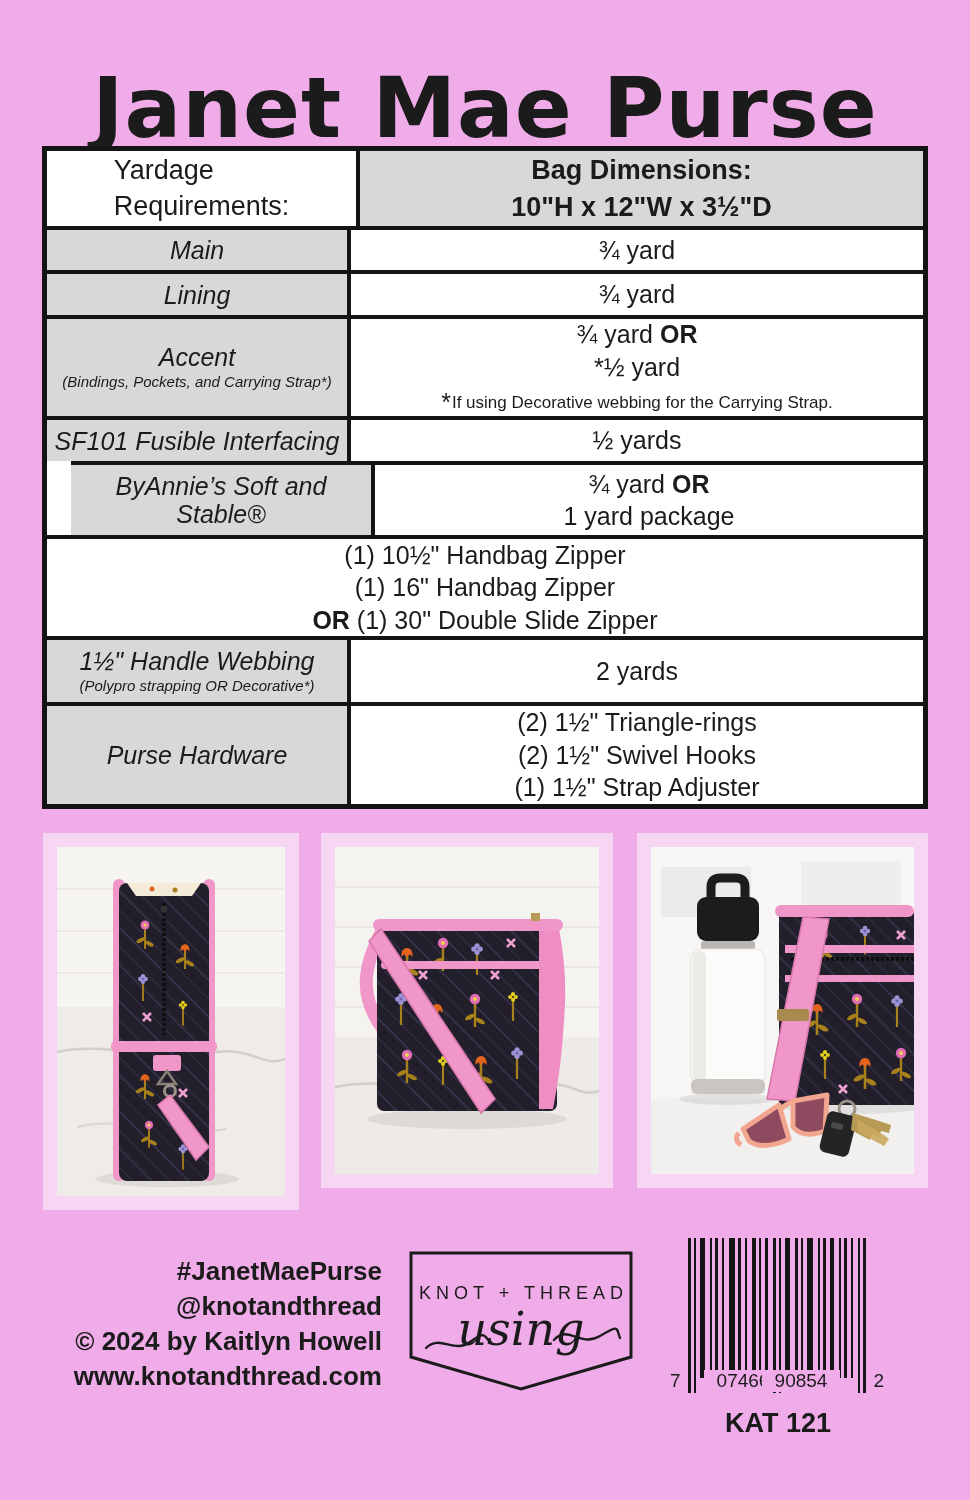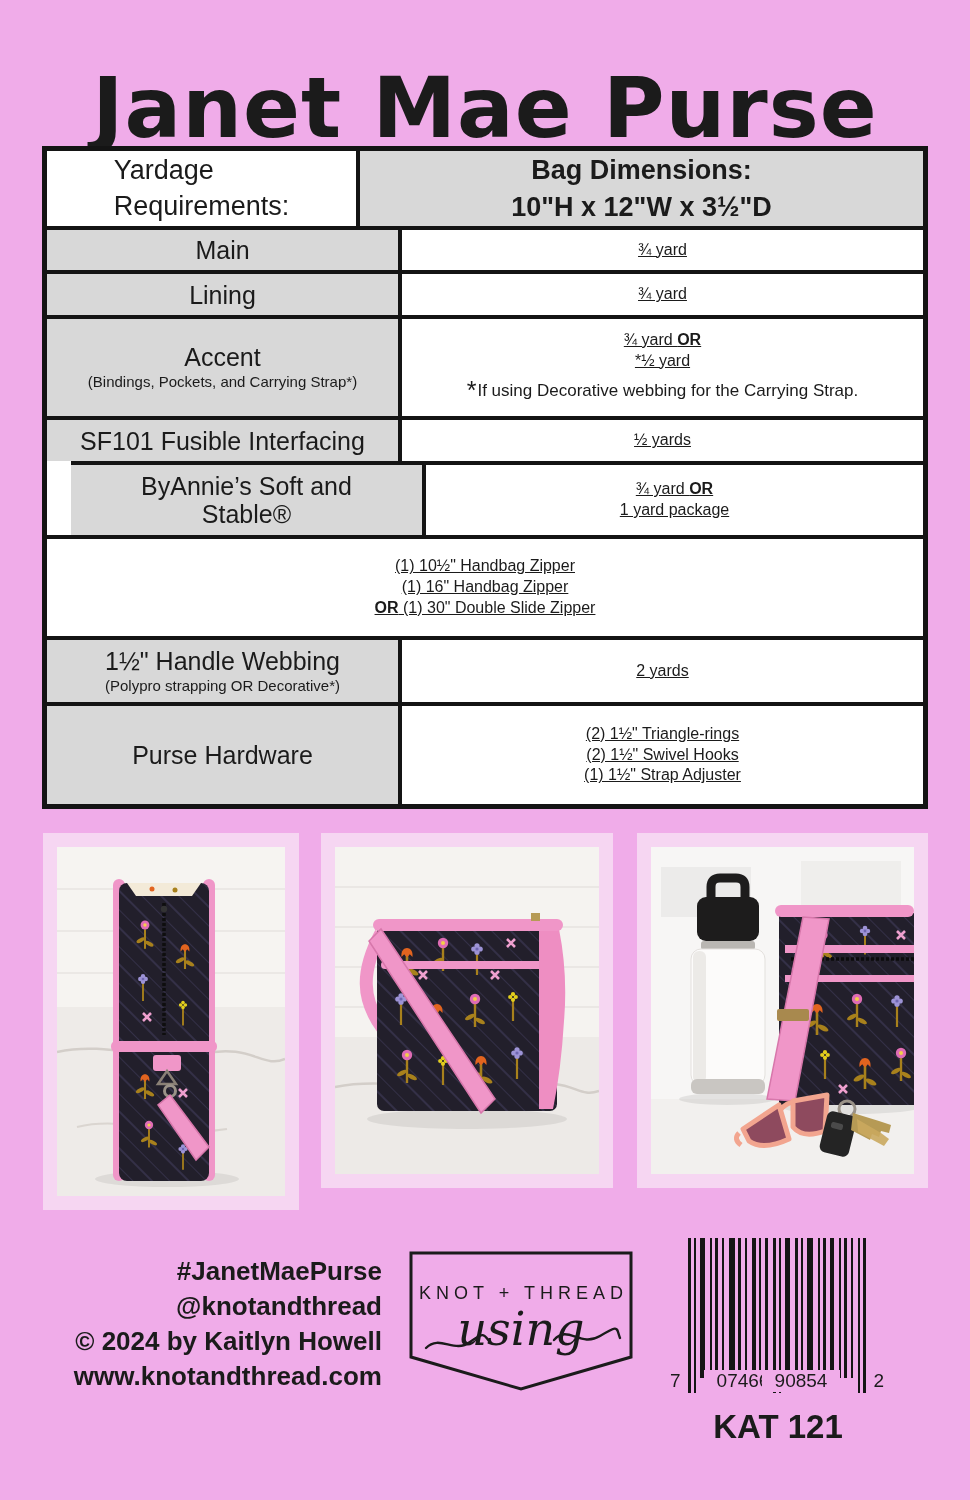--- a/index.html
+++ b/index.html
@@ -15,28 +15,28 @@
   .yardage{position:absolute;left:42px;top:146px;width:886px;border:5px solid #141414;
            background:#fff;box-sizing:border-box;}
   .thead{display:flex;height:75px;}
   .th-left{width:313px;box-sizing:border-box;border-right:4px solid #141414;background:#ffffff;
            display:flex;align-items:center;justify-content:center;text-align:left;
            font-size:27px;line-height:1.3;white-space:pre-line;}
   .th-right{flex:1;background:var(--table-gray,#d8d8d8);display:flex;flex-direction:column;
             align-items:center;justify-content:center;font-weight:bold;font-size:27px;line-height:1.35;}
   .trow{display:flex;border-top:4px solid #141414;box-sizing:border-box;}
   .cell{box-sizing:border-box;}
-  .cell.left{width:355px;border-right:4px solid #141414;background:var(--table-gray,#d8d8d8);
+  .cell.left{width:304px;border-right:4px solid #141414;background:var(--table-gray,#d8d8d8);
              display:flex;flex-direction:column;align-items:center;justify-content:center;
-             text-align:center;padding:2px 6px;}
+             text-align:center;padding:2px 6px;font-style:italic;}
   .cell.right{flex:1;background:#fff;display:flex;flex-direction:column;align-items:center;
               justify-content:center;text-align:center;padding:2px 8px;}
   .lab{font-size:25px;line-height:1.12;white-space:pre-line;}
   .sub{font-size:15px;line-height:1.25;margin-top:2px;}
-  .vline{font-size:16px;line-height:1.3;text-decoration:underline;}
+  .vline{font-size:25px;line-height:1.3;}
   .vline b{font-weight:bold;}
   .note{font-size:17px;line-height:1.2;margin-top:4px;}
   .note .star{font-size:25px;vertical-align:-3px;margin-right:1px;}
 
   
   .photo{position:absolute;background:var(--matte,#f6d6f2);padding:14px;box-sizing:border-box;}
   .photo svg{display:block;width:100%;height:100%;}
   .photo1{left:43px;top:833px;width:256px;height:377px;}
   .photo2{left:321px;top:833px;width:292px;height:355px;}
   .photo3{left:637px;top:833px;width:291px;height:355px;}
@@ -56,21 +56,21 @@
   
   .barcode{position:absolute;left:688px;top:1238px;width:180px;height:158px;}
   .barcode i{position:absolute;top:0;background:#151515;}
   .bdigit{position:absolute;top:132px;font-size:19px;background:var(--bg,#f0ace9);
           padding:0 2px;z-index:2;}
   .bd1{left:-20px;}
   .bg1{left:16px;width:74px;text-align:center;}
   .bg2{left:74px;width:74px;text-align:center;}
   .bd2{right:-18px;}
   .kat{position:absolute;left:688px;top:1408px;width:180px;text-align:center;
-       font-size:33px;font-weight:bold;}
+       font-size:27px;font-weight:bold;}
 </style>
 </head>
 <body>
 
 <div class="poster">
 
   <svg width="0" height="0" style="position:absolute" aria-hidden="true">
     <defs>
       <pattern id="quilt" width="26" height="26" patternUnits="userSpaceOnUse" patternTransform="rotate(45)">
         <rect width="26" height="26" fill="#221f2b"></rect>

